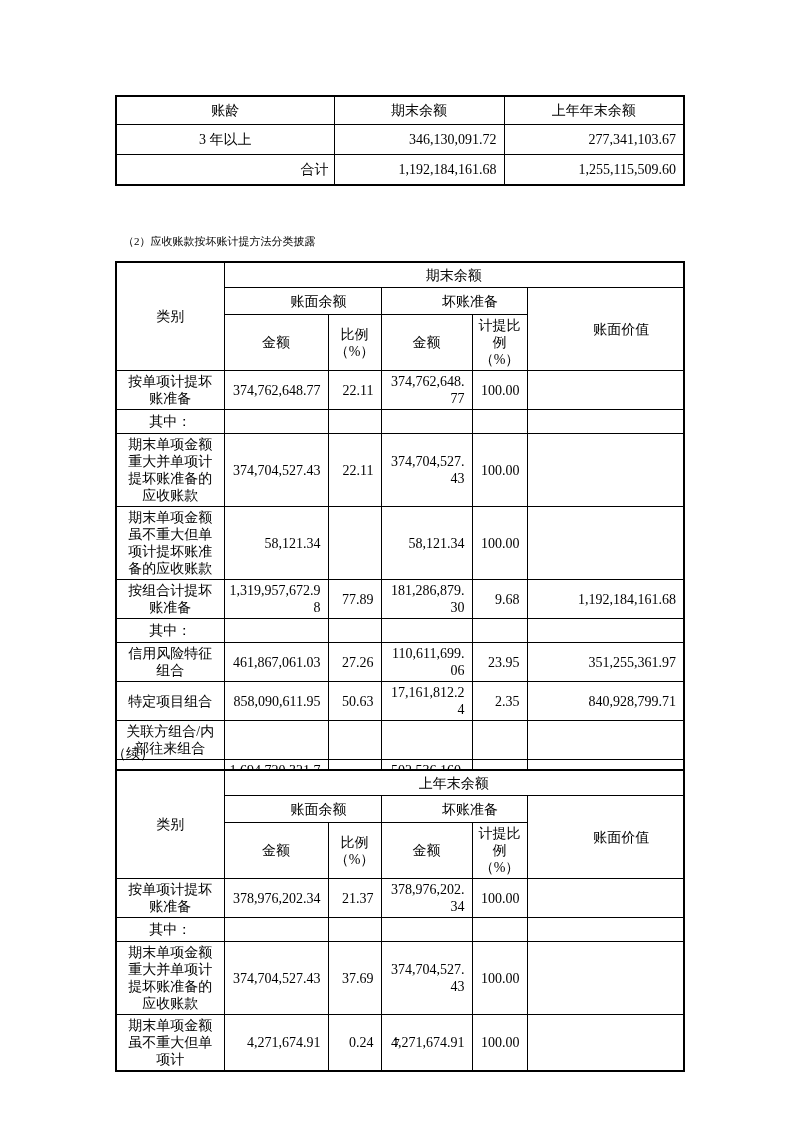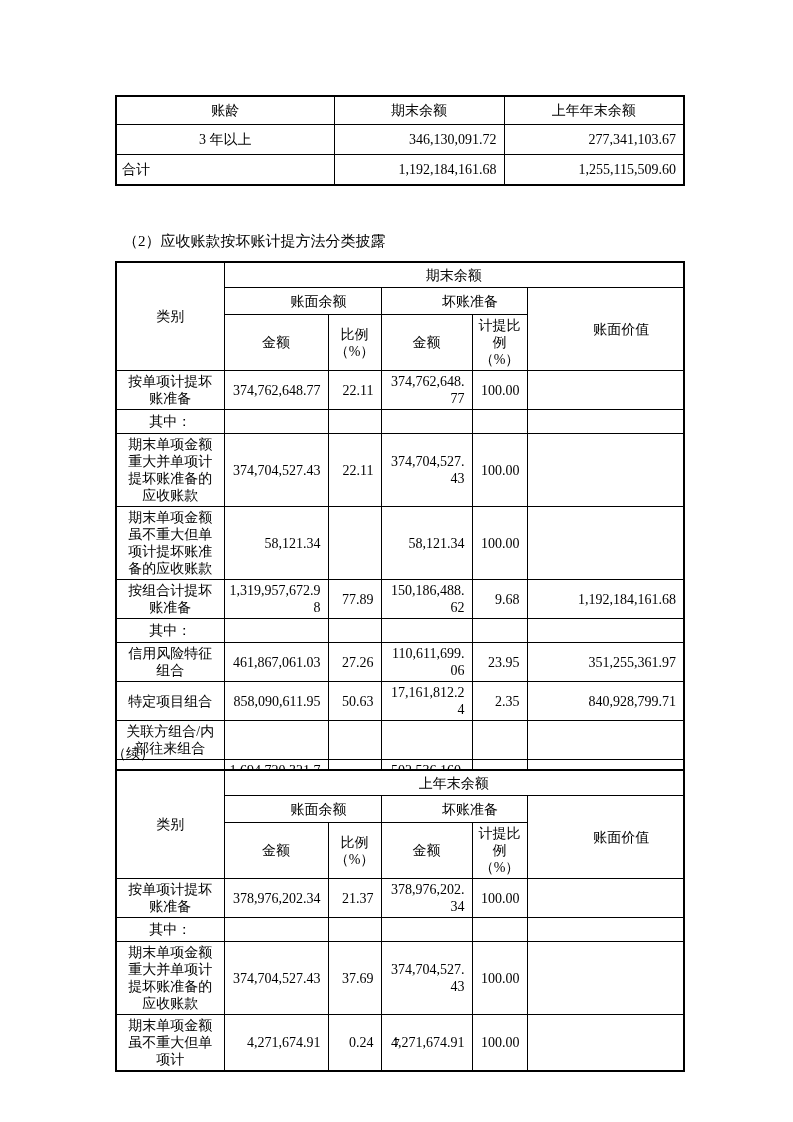--- a/index.html
+++ b/index.html
@@ -19,32 +19,32 @@
     font-size:14px;
     line-height:17px;
     padding:2px 5px;
     vertical-align:middle;
     overflow:hidden;
     word-break:break-all;
   }
   .hdr{text-align:center;}
   .lbl{text-align:center;}
   .num{text-align:right;padding-right:7px;}
-  .ctr{text-align:left;}
+  .ctr{text-align:right;}
   .wrap2{white-space:pre-line;}
   .aging-table td{height:25px;}
   .aging-table .hrow td{height:23px;}
   .h1row td{height:20px;}
   .h2row td{height:22px;padding-left:37px;}
   .h3row td{height:40px;}
   .thin td{height:19px;}
   .total-row td{height:24px;}
   .section-heading{
     position:absolute;left:123px;top:232px;
-    font-size:15px;line-height:19px;
+    font-size:11px;line-height:19px;
   }
   .continued-label{
     position:absolute;left:112px;top:745px;
     font-size:14px;line-height:18px;
   }
   .page-number{
     position:absolute;left:0;top:1036px;width:100%;
     text-align:center;font-size:12.5px;
   }
 </style>
@@ -136,21 +136,21 @@
       <td class="num">58,121.34</td>
       <td class="num"></td>
       <td class="num">58,121.34</td>
       <td class="num">100.00</td>
       <td class="num"></td>
     </tr>
     <tr>
       <td class="lbl">按组合计提坏账准备</td>
       <td class="num">1,319,957,672.98</td>
       <td class="num">77.89</td>
-      <td class="num">150,186,488.62</td>
+      <td class="num">181,286,879.30</td>
       <td class="num">9.68</td>
       <td class="num">1,192,184,161.68</td>
     </tr>
     <tr class="thin">
       <td class="lbl">其中：</td>
       <td class="num"></td>
       <td class="num"></td>
       <td class="num"></td>
       <td class="num"></td>
       <td class="num"></td>

